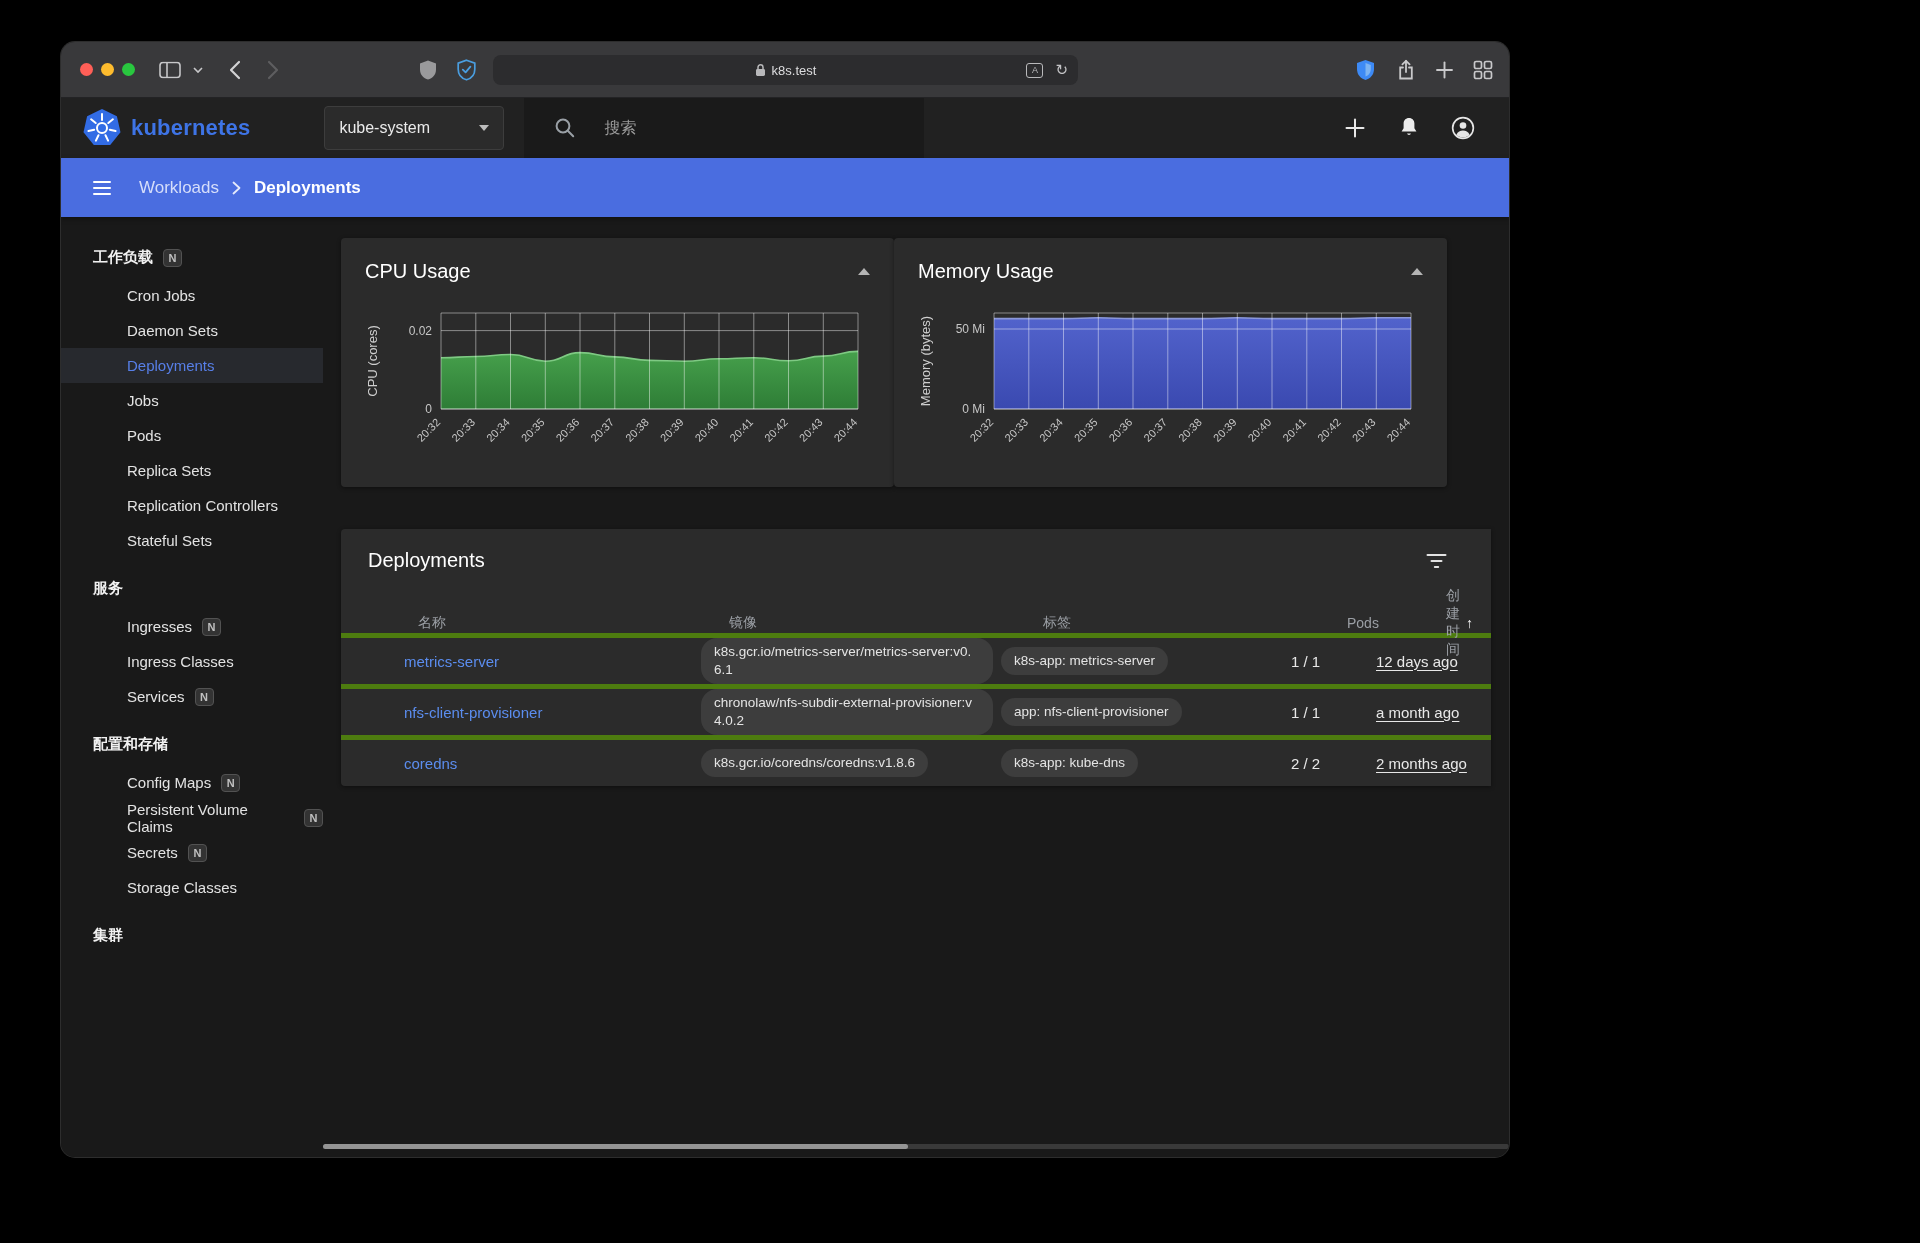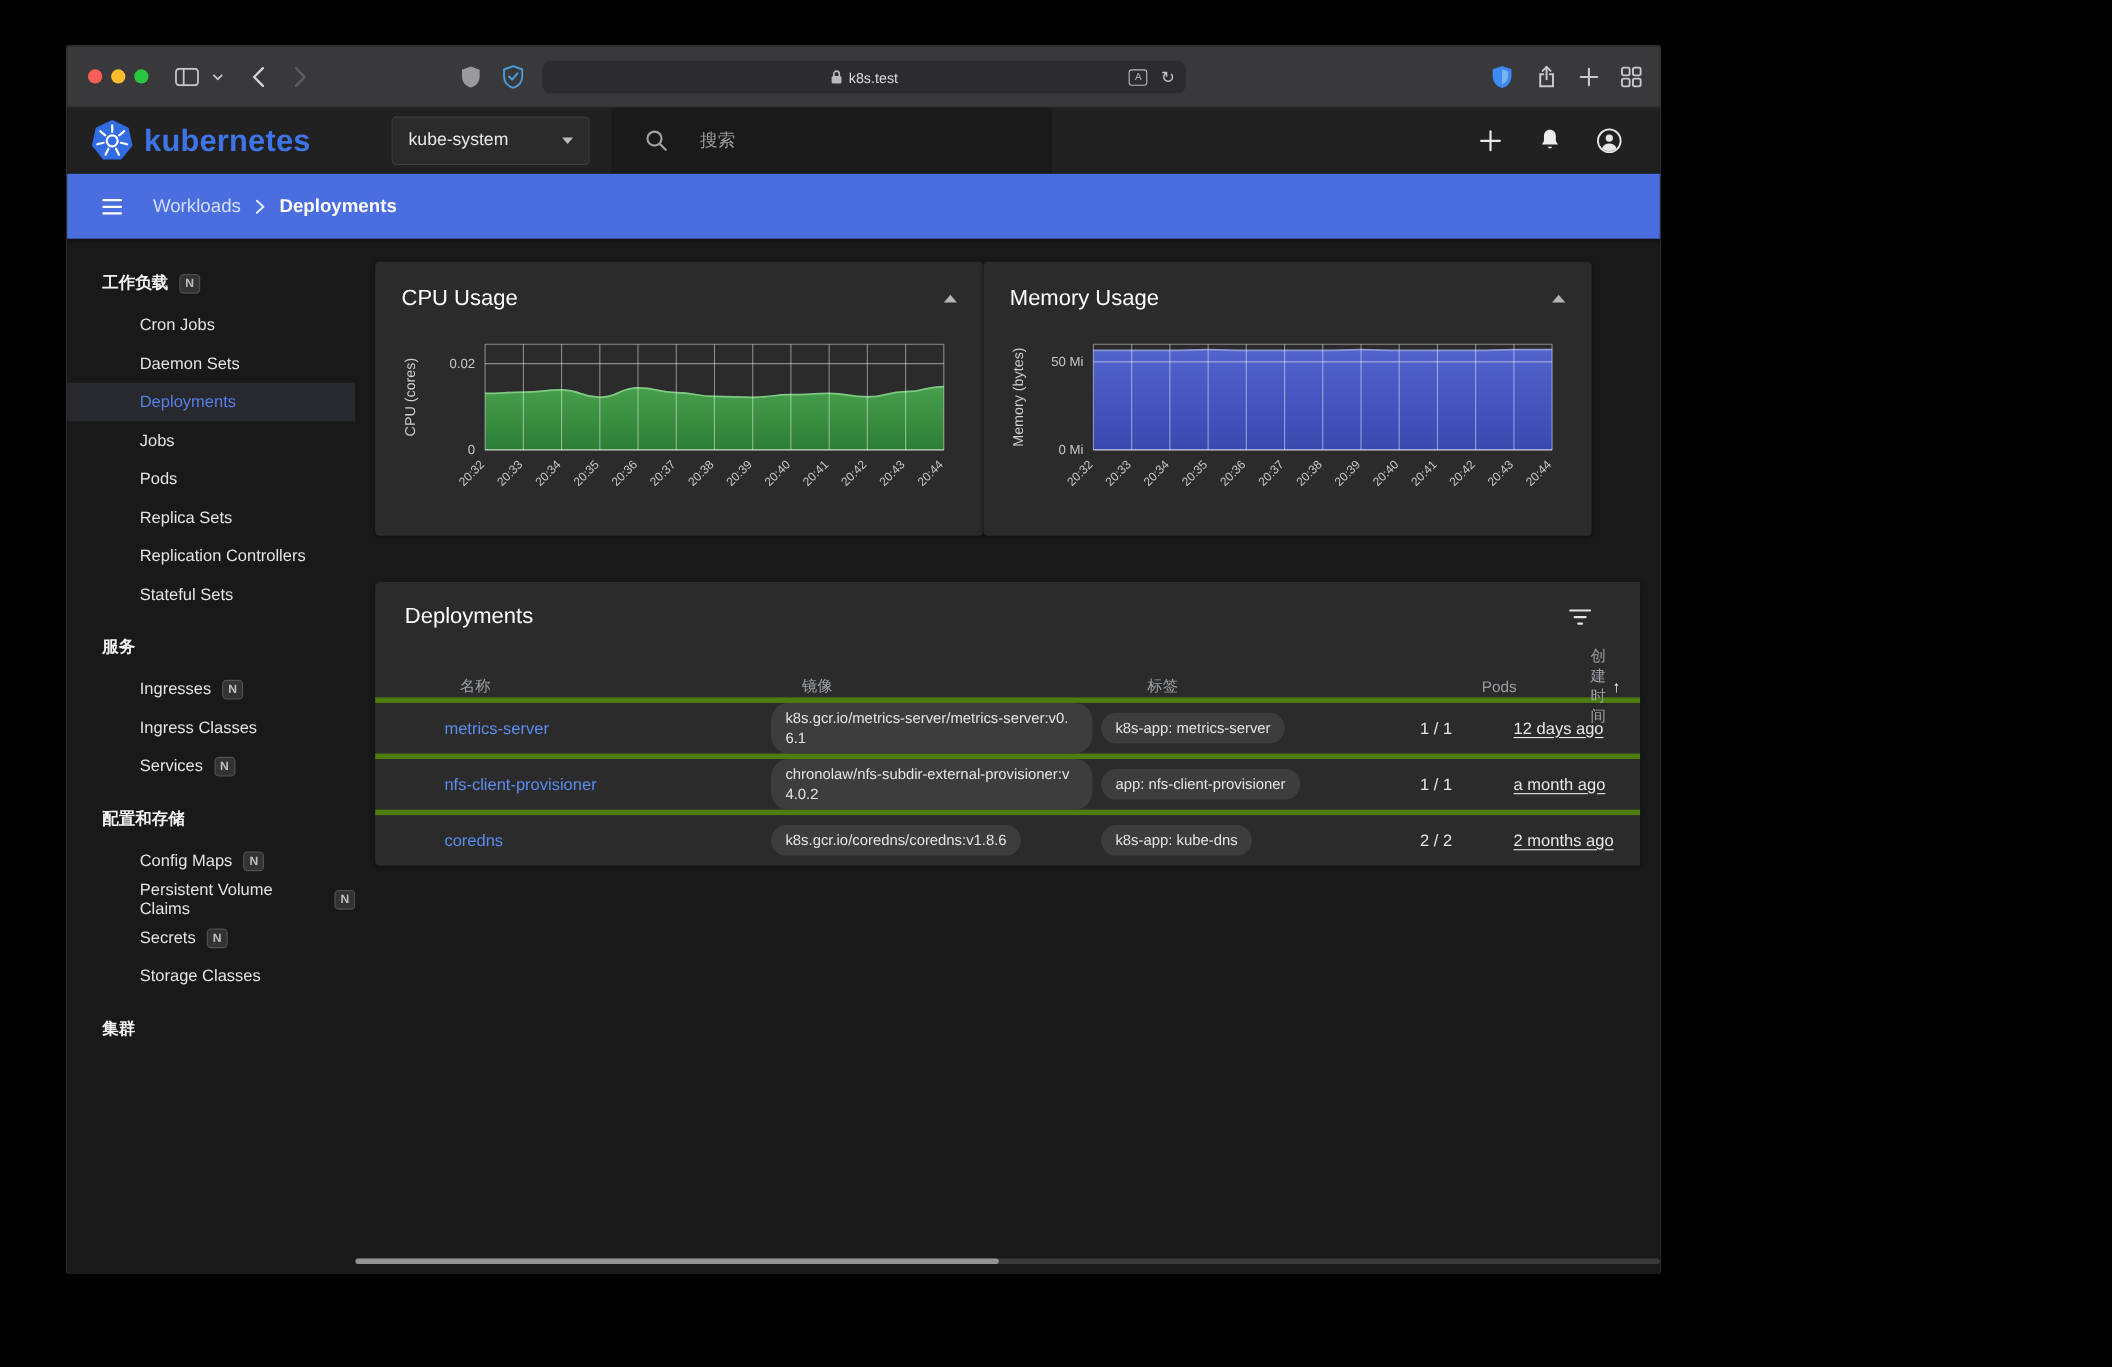--- a/index.html
+++ b/index.html
@@ -1,40 +1,40 @@
 <!DOCTYPE html>
 <html><head>
 <meta charset="utf-8">
 <style>
   * { box-sizing: border-box; margin: 0; padding: 0; }
   html,body { width:1920px; height:1243px; background:#000; overflow:hidden;
               font-family:"Liberation Sans", sans-serif; }
   .window { position:absolute; left:60px; top:41px; width:1450px; height:1117px;
-            border-radius:2px; overflow:hidden; background:#191919;
+            border-radius:15px; overflow:hidden; background:#191919;
             border:1px solid rgba(255,255,255,.09);
             box-shadow:0 30px 70px rgba(0,0,0,.7); }
 
   
   .toolbar { position:relative; height:56px; background:#39393b; border-bottom:1px solid #232325; }
   .tl { position:absolute; top:21px; width:13px; height:13px; border-radius:50%; }
   .tl.red{ left:19px; background:#ff5f57; } .tl.yel{ left:40px; background:#febc2e; } .tl.grn{ left:61px; background:#29c73f; }
   .tbicon { position:absolute; top:50%; transform:translateY(-50%); display:flex; align-items:center; justify-content:center; color:#c7c7c9; }
   .addressbar { position:absolute; left:432px; top:13px; width:585px; height:30px; border-radius:8px;
                 background:#2c2c2e; display:flex; align-items:center; justify-content:center; gap:6px;
                 color:#dcdcde; font-size:13px; }
   .addr-right { position:absolute; right:10px; top:0; height:30px; display:flex; align-items:center; gap:12px; color:#b9b9bb; }
   .reload-glyph { font-size:15px; color:#c3c3c5; }
   .translate-box { width:17px; height:15px; border:1.4px solid #b9b9bb; border-radius:3px;
                    font-size:9px; color:#b9b9bb; display:flex; align-items:center; justify-content:center; }
 
   
   .page { height:calc(100% - 56px); display:flex; flex-direction:column; background:#191919; }
   .apphdr { height:60px; background:#212121; display:flex; align-items:center; padding-left:22px; flex:none; }
   .brand { display:flex; align-items:center; gap:10px; }
-  .brand-name { color:#3e74e6; font-size:28px; font-weight:bold; letter-spacing:.2px; }
+  .brand-name { color:#3e74e6; font-size:22px; font-weight:bold; letter-spacing:.2px; }
   .ns-select { margin-left:74px; width:180px; height:44px; background:#2b2b2b; border:1px solid #3d3d3d; border-radius:4px;
                display:flex; align-items:center; justify-content:space-between; padding:0 14px; color:#eaeaea; font-size:16px; }
   .caret-down { width:0; height:0; border-left:5px solid transparent; border-right:5px solid transparent; border-top:6px solid #bdbdbd; }
   .search { margin-left:20px; width:400px; height:60px; background:#1a1a1a; display:flex; align-items:center; padding-left:30px; gap:28px; }
   .search-ph { color:#9b9b9b; font-size:16px; }
   .hdr-actions { margin-left:auto; display:flex; align-items:center; gap:30px; padding-right:34px; }
   .hdr-actions > div { width:24px; height:24px; display:flex; align-items:center; justify-content:center; }
 
   
   .bluebar { height:59px; background:#4a6de0; display:flex; align-items:center; padding-left:32px; flex:none;

